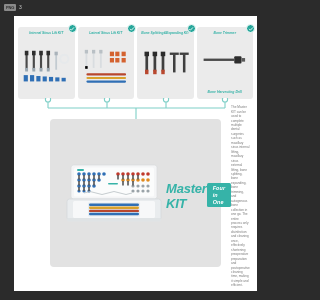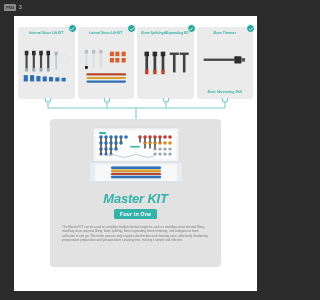--- a/index.html
+++ b/index.html
@@ -132,21 +132,21 @@
   
   #master {
     position: absolute;
     top: 103px;
     left: 36px;
     width: 171px;
     height: 148px;
     background: #e2e2e2;
     border-radius: 4px;
     display: flex;
-    flex-direction: column;
+    flex-direction: row;
     align-items: center;
     padding: 8px 12px 7px 12px;
   }
   #kit-image { width: 104px; height: 60px; position: relative; }
   #kit-image svg { display: block; }
 
   .master-title {
     color: #36b3a8;
     font-size: 13px;
     line-height: 15px;

